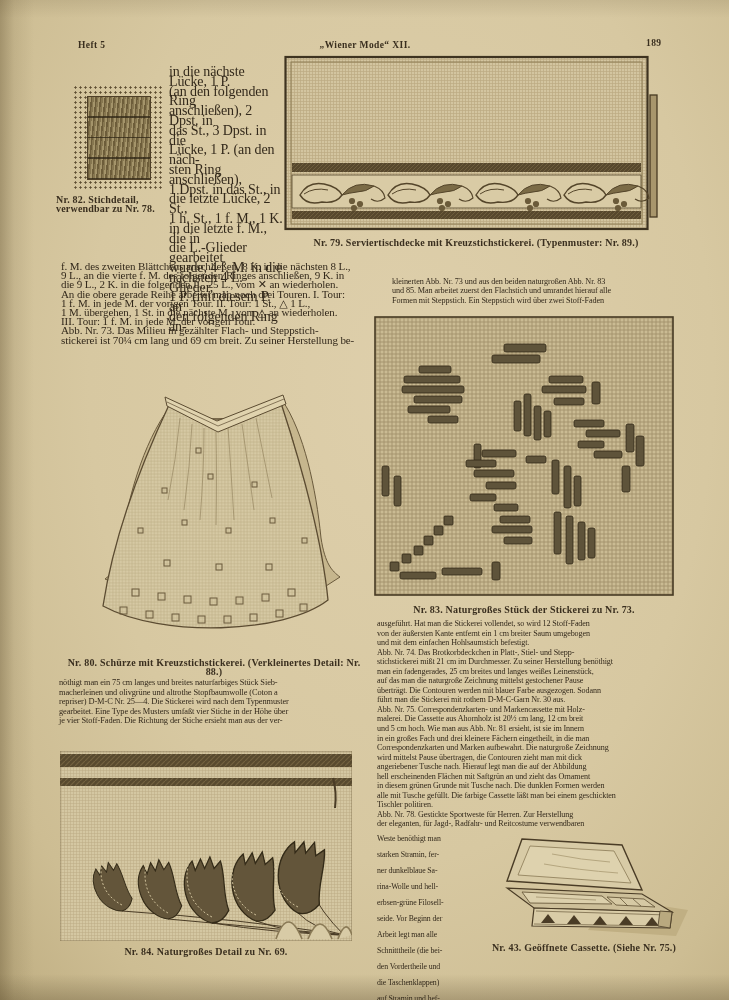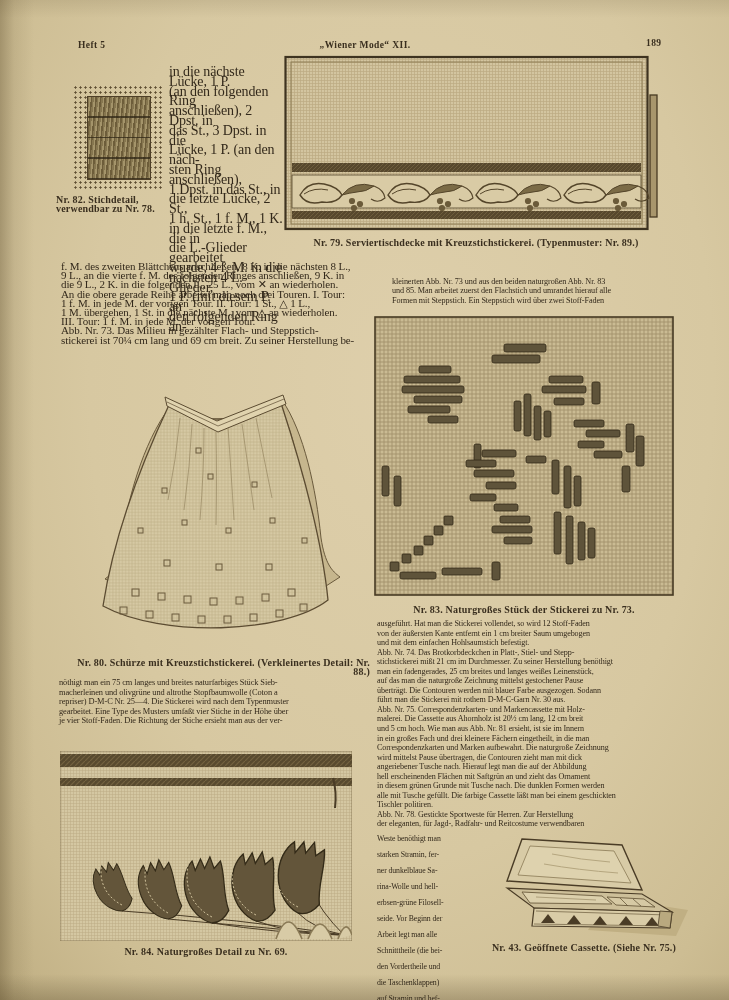--- a/index.html
+++ b/index.html
@@ -270,21 +270,21 @@
           <rect x="70" y="241" width="7" height="7"></rect>
         <rect x="96" y="244" width="7" height="7"></rect>
           <rect x="122" y="246" width="7" height="7"></rect>
         <rect x="148" y="246" width="7" height="7"></rect>
           <rect x="174" y="244" width="7" height="7"></rect>
         <rect x="200" y="240" width="7" height="7"></rect>
           <rect x="224" y="234" width="7" height="7"></rect>
       </g>
     </svg>
   </div>
-  <div class="abs cap" style="left:58px;top:659px;width:312px;text-align:right;">Nr. 80. Schürze mit Kreuzstichstickerei. (Verkleinertes Detail: Nr. 88.)</div>
+  <div class="abs cap" style="left:58px;top:659px;width:312px;">Nr. 80. Schürze mit Kreuzstichstickerei. (Verkleinertes Detail: Nr. 88.)</div>
 
   <div class="abs txt" style="left:59px;top:678px;width:334px;font-size:8.4px;line-height:9.6px;">nöthigt man ein 75 cm langes und breites naturfarbiges Stück Sieb-
 macherleinen und olivgrüne und altrothe Stopfbaumwolle (Coton a
 repriser) D-M-C Nr. 25—4. Die Stickerei wird nach dem Typenmuster
 gearbeitet. Eine Type des Musters umfaßt vier Stiche in der Höhe über
 je vier Stoff-Faden. Die Richtung der Stiche ersieht man aus der ver-</div>
 
   <div class="abs" style="left:60px;top:751px;">
     <svg width="292" height="190" viewBox="0 0 292 190">
       <defs>

